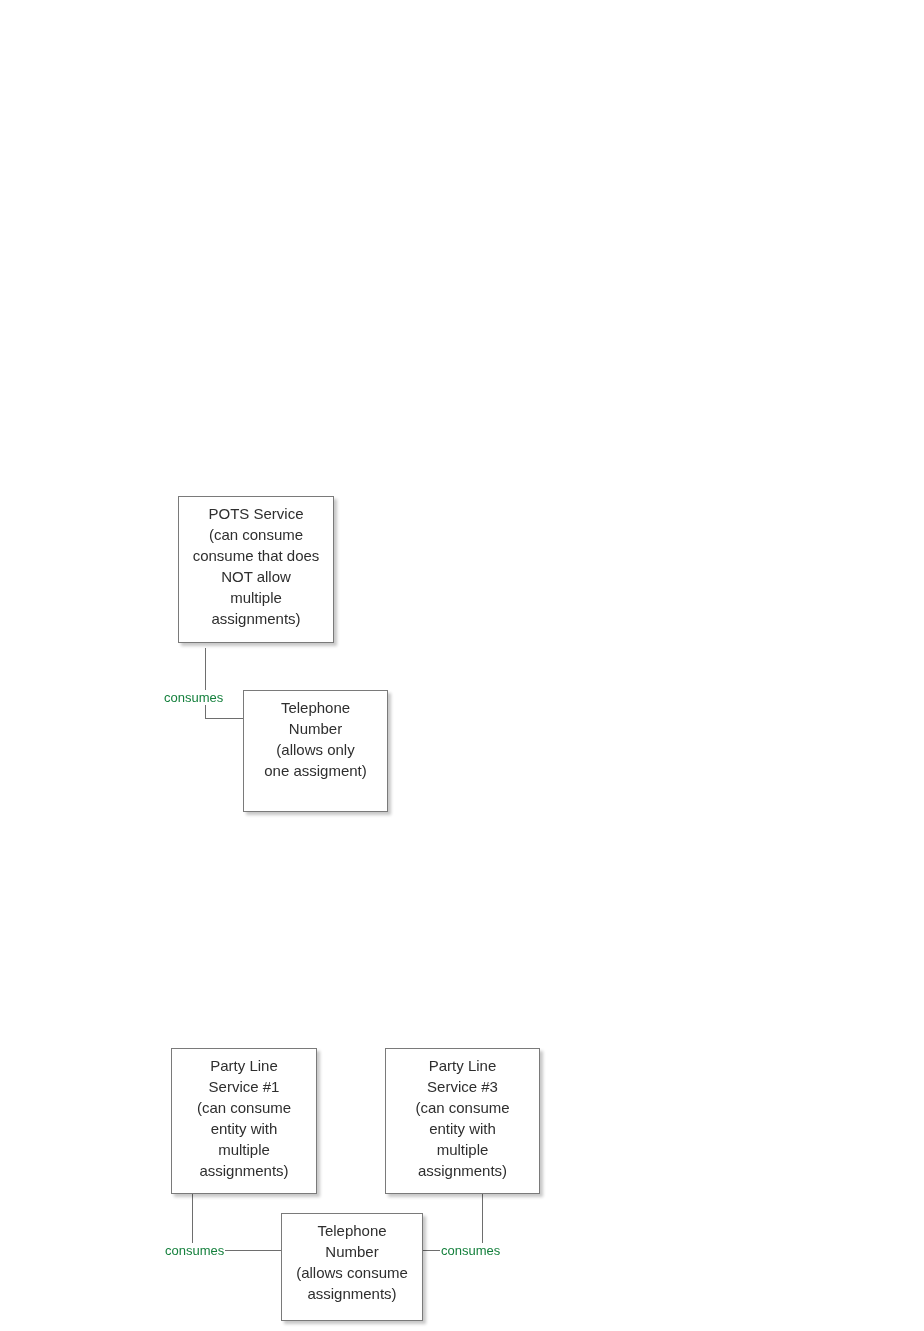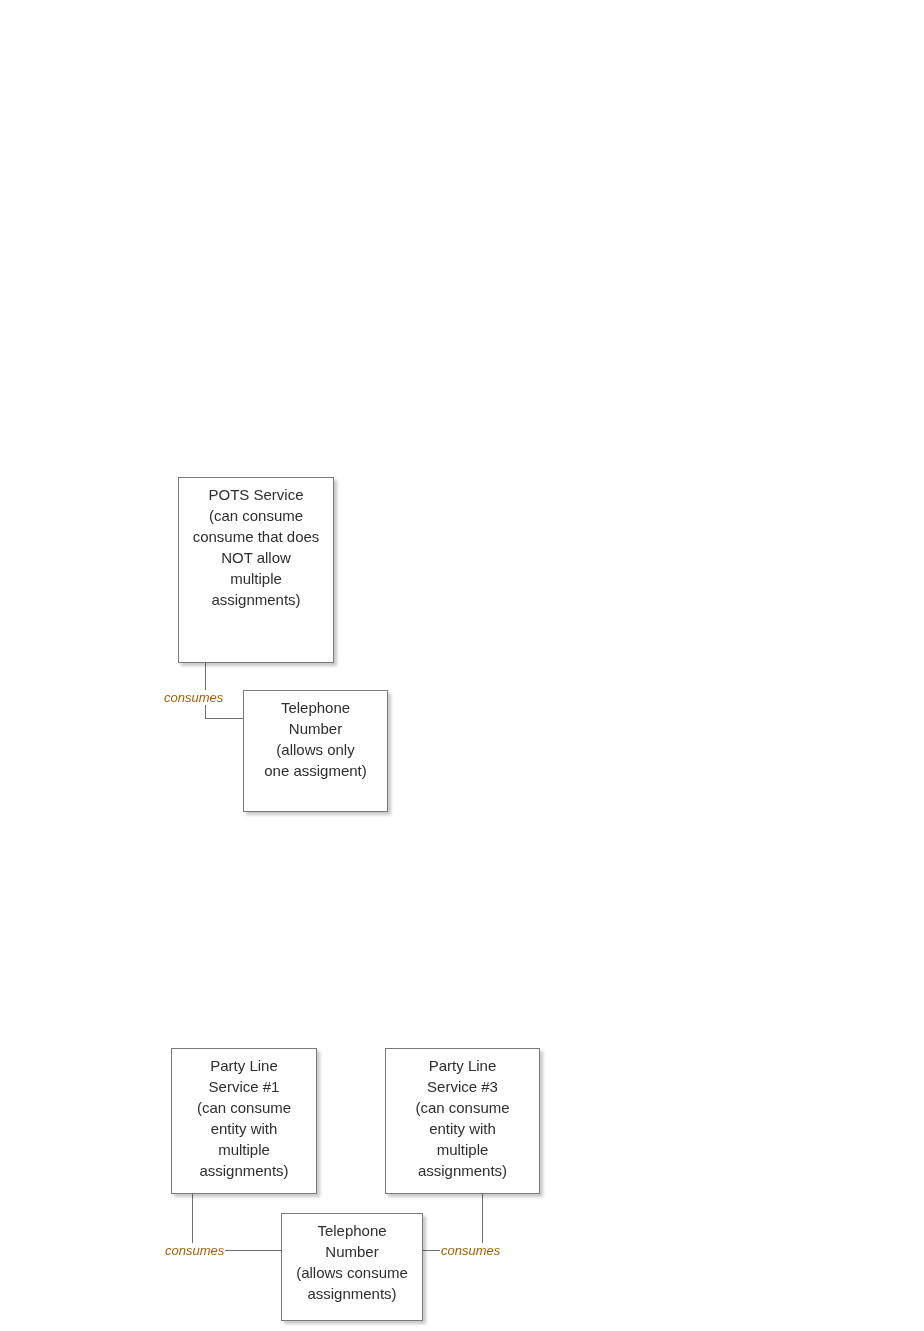--- a/index.html
+++ b/index.html
@@ -60,40 +60,39 @@
     width: 0;
     border-left: 1.5px solid #6e6e6e;
     z-index: 1;
   }
 
   
   .edge-label {
     position: absolute;
     font-size: 13px;
     line-height: 15px;
-    color: #a16207;
+    color: #15803d;
     background: #ffffff;
     white-space: nowrap;
     padding: 0 1px;
     z-index: 2;
-    font-style: italic;
   }
 </style>
 </head>
 <body>
 
 <div id="canvas">
 
   <div class="vline" style="left:205px; top:648px; height:70px;"></div>
 
   <div class="hline" style="left:205px; top:718px; width:40px;"></div>
 
   <div class="edge-label" style="left:163px; top:690px;">consumes</div>
 
-  <div class="node" style="left:178px; top:477px; width:156px; height:186px;">
+  <div class="node" style="left:178px; top:496px; width:156px; height:147px;">
     <span class="ln">POTS Service</span>
     <span class="ln">(can consume</span>
     <span class="ln">consume that does</span>
     <span class="ln">NOT allow</span>
     <span class="ln">multiple</span>
     <span class="ln">assignments)</span>
   </div>
 
   <div class="node" style="left:243px; top:690px; width:145px; height:122px;">
     <span class="ln">Telephone</span>

